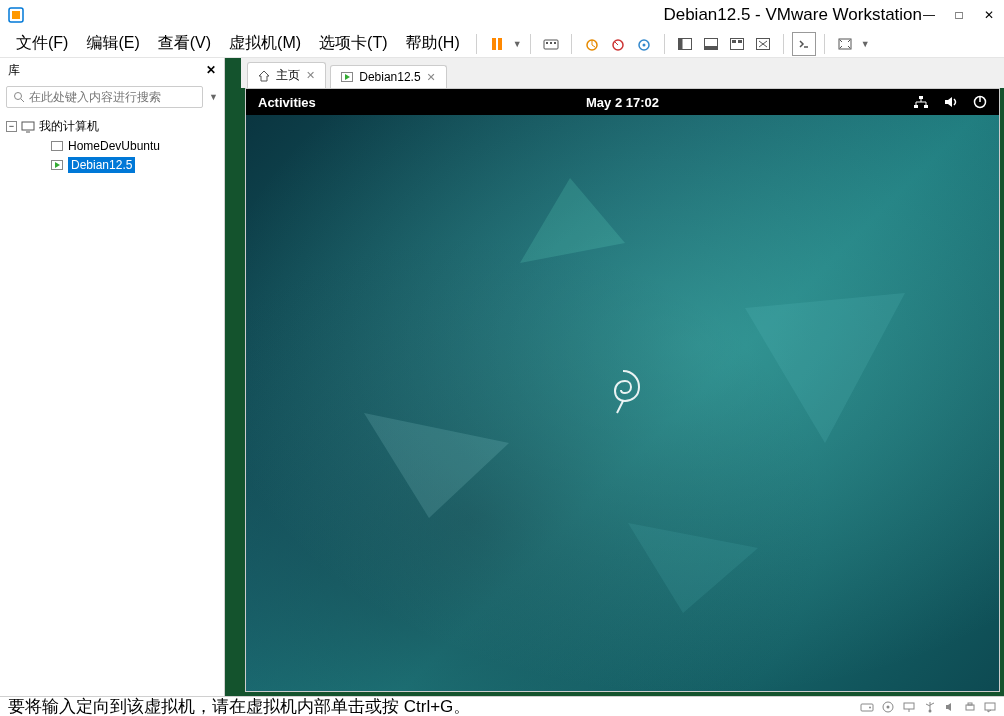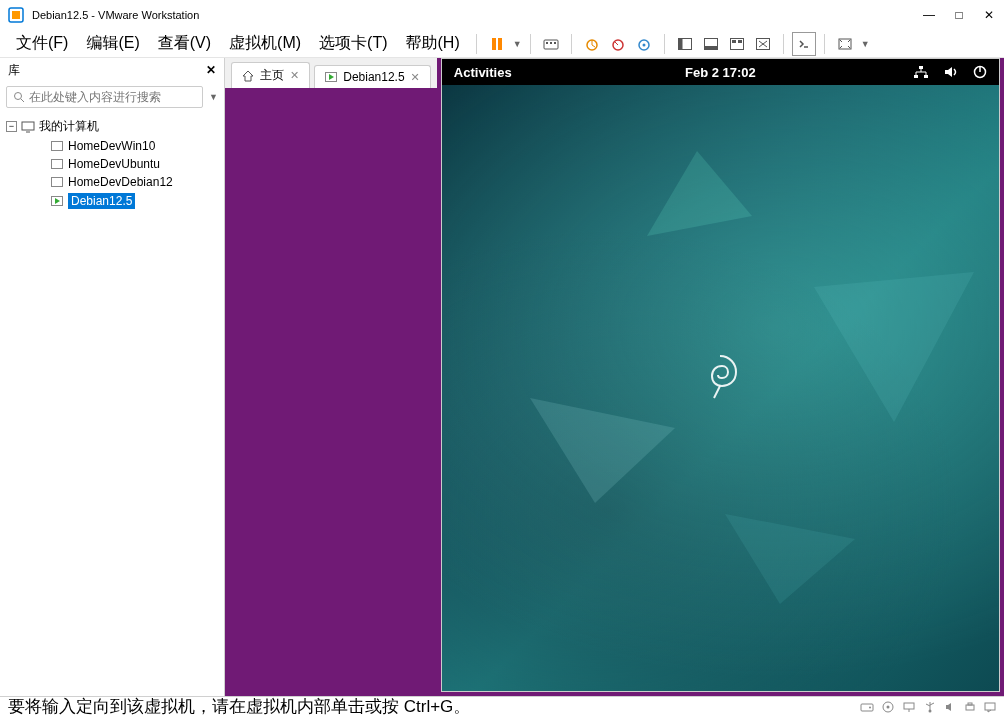--- a/index.html
+++ b/index.html
@@ -1,21 +1,21 @@
 <!DOCTYPE html>
 <html><head>
 <meta charset="utf-8">
 <style>
 * { margin: 0; padding: 0; box-sizing: border-box; font-family: "Microsoft YaHei", "Segoe UI", sans-serif; }
 body { width: 1004px; height: 716px; background: #fff; font-size: 12px; color: #000; overflow: hidden; }
 
 
 .titlebar { height: 30px; display: flex; align-items: center; padding: 0 8px; background: #fff; }
 .titlebar .app-icon { width: 16px; height: 16px; margin-right: 8px; display: flex; align-items: center; justify-content: center; }
-.titlebar .title { flex: 1; font-size: 11px; }
+.titlebar .title { flex: 1; font-size: 17px; text-align: right; }
 .titlebar .win-controls { display: flex; gap: 16px; align-items: center; }
 .titlebar .win-controls span { width: 14px; text-align: center; cursor: pointer; font-size: 12px; }
 
 
 .menubar { height: 28px; display: flex; align-items: center; padding: 0 8px; gap: 2px; border-bottom: 1px solid #e5e5e5; }
 .menubar .menu-item { padding: 4px 8px; cursor: pointer; font-size: 16px; }
 .menubar .sep { width: 1px; height: 20px; background: #d0d0d0; margin: 0 6px; }
 .menubar .tool-btn { width: 24px; height: 24px; display: flex; align-items: center; justify-content: center; cursor: pointer; color: #666; }
 .menubar .tool-btn.pause { color: #ff8800; font-size: 14px; }
 .menubar .dd-arrow { font-size: 9px; color: #666; margin-left: 2px; cursor: pointer; }
@@ -34,21 +34,21 @@
 .search-box input { border: none; outline: none; flex: 1; font-size: 12px; color: #888; }
 .search-row .dd { font-size: 9px; color: #666; cursor: pointer; }
 .tree { padding: 4px 0; }
 .tree-row { display: flex; align-items: center; padding: 2px 6px; gap: 4px; cursor: pointer; font-size: 12px; }
 .tree-row .toggle { width: 11px; height: 11px; border: 1px solid #888; display: flex; align-items: center; justify-content: center; font-size: 9px; line-height: 1; }
 .tree-row .indent { width: 18px; }
 .tree-row .vm-icon { width: 14px; height: 14px; display: flex; align-items: center; justify-content: center; }
 .tree-row.selected .label-span { background: #0078d7; color: #fff; padding: 1px 3px; }
 
 
-.main { flex: 1; display: flex; flex-direction: row; background: #701a75; }
+.main { flex: 1; display: flex; flex-direction: column; background: #14532d; padding-left: 16px; }
 .tabs-row { height: 30px; display: flex; align-items: flex-end; padding: 4px 6px 0 6px; gap: 4px; background: #f0f0f0; }
 .tab { background: #fff; border: 1px solid #ccc; border-bottom: none; border-radius: 3px 3px 0 0; padding: 4px 10px; display: flex; align-items: center; gap: 6px; font-size: 12px; cursor: pointer; }
 .tab .close { color: #888; font-size: 11px; }
 .vm-view { flex: 1; background: #fff; border: 1px solid #ccc; margin: 0 4px 4px 4px; display: flex; flex-direction: column; overflow: hidden; }
 
 
 .gnome-bar { height: 26px; background: #000; color: #fff; display: flex; align-items: center; padding: 0 12px; font-size: 13px; font-weight: 600; }
 .gnome-bar .activities { cursor: pointer; }
 .gnome-bar .datetime { position: absolute; left: 50%; transform: translateX(-50%); }
 .gnome-bar .tray { margin-left: auto; display: flex; gap: 14px; align-items: center; }
@@ -206,41 +206,21 @@
         <span>我的计算机</span>
       </div>
       <div class="tree-row">
         <span class="indent"></span>
           <span class="indent"></span>
         <span class="vm-icon">
           <svg width="12" height="10" viewBox="0 0 12 10">
               <rect x="0.5" y="0.5" width="11" height="9" fill="none" stroke="#888"></rect>
             </svg>
         </span>
-        <span class="label-span">HomeDevWin10</span>
-      </div>
-      <div class="tree-row">
-        <span class="indent"></span>
-          <span class="indent"></span>
-        <span class="vm-icon">
-          <svg width="12" height="10" viewBox="0 0 12 10">
-              <rect x="0.5" y="0.5" width="11" height="9" fill="none" stroke="#888"></rect>
-            </svg>
-        </span>
         <span class="label-span">HomeDevUbuntu</span>
-      </div>
-      <div class="tree-row">
-        <span class="indent"></span>
-          <span class="indent"></span>
-        <span class="vm-icon">
-          <svg width="12" height="10" viewBox="0 0 12 10">
-              <rect x="0.5" y="0.5" width="11" height="9" fill="none" stroke="#888"></rect>
-            </svg>
-        </span>
-        <span class="label-span">HomeDevDebian12</span>
       </div>
       <div class="tree-row selected">
         <span class="indent"></span>
           <span class="indent"></span>
         <span class="vm-icon">
           <svg width="12" height="10" viewBox="0 0 12 10">
               <rect x="0.5" y="0.5" width="11" height="9" fill="none" stroke="#888"></rect>
               <polygon points="4,2 4,8 9,5" fill="#3a3"></polygon>
             </svg>
         </span>
@@ -269,21 +249,21 @@
         </span>
         <span>Debian12.5</span>
         <span class="close">✕</span>
       </div>
     </div>
 
     <div class="vm-view" style="position:relative;">
 
       <div class="gnome-bar" style="position:relative;">
         <span class="activities">Activities</span>
-        <span class="datetime">Feb 2   17:02</span>
+        <span class="datetime">May 2   17:02</span>
         <div class="tray">
           <span>
             <svg width="16" height="14" viewBox="0 0 16 14">
                 <rect x="6" y="1" width="4" height="3" fill="#fff"></rect>
                 <rect x="1" y="10" width="4" height="3" fill="#fff"></rect>
                 <rect x="11" y="10" width="4" height="3" fill="#fff"></rect>
                 <path d="M8 4 L8 7 M3 10 L3 7 L13 7 L13 10" stroke="#fff" fill="none"></path>
               </svg>
           </span>
           <span>

